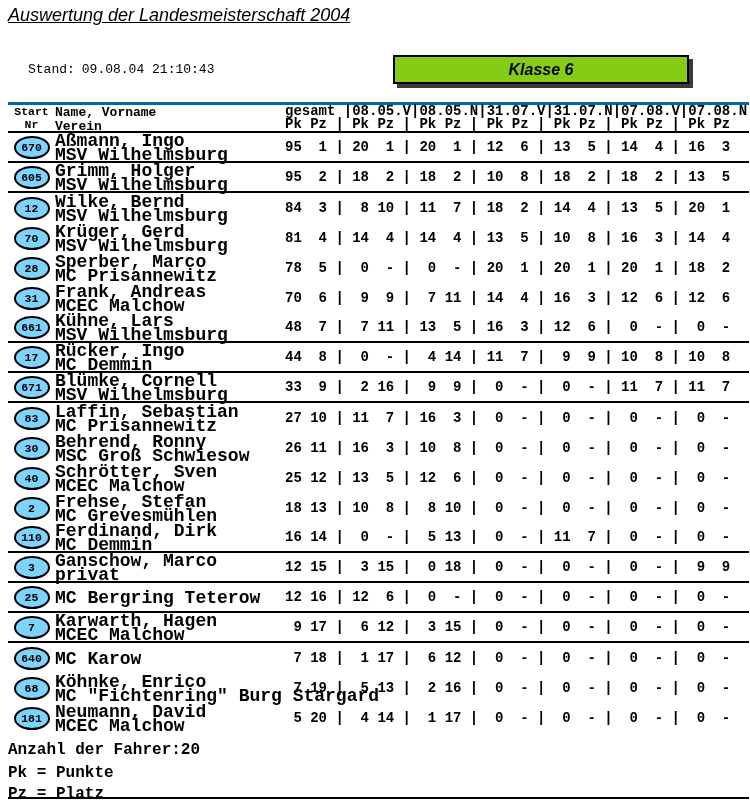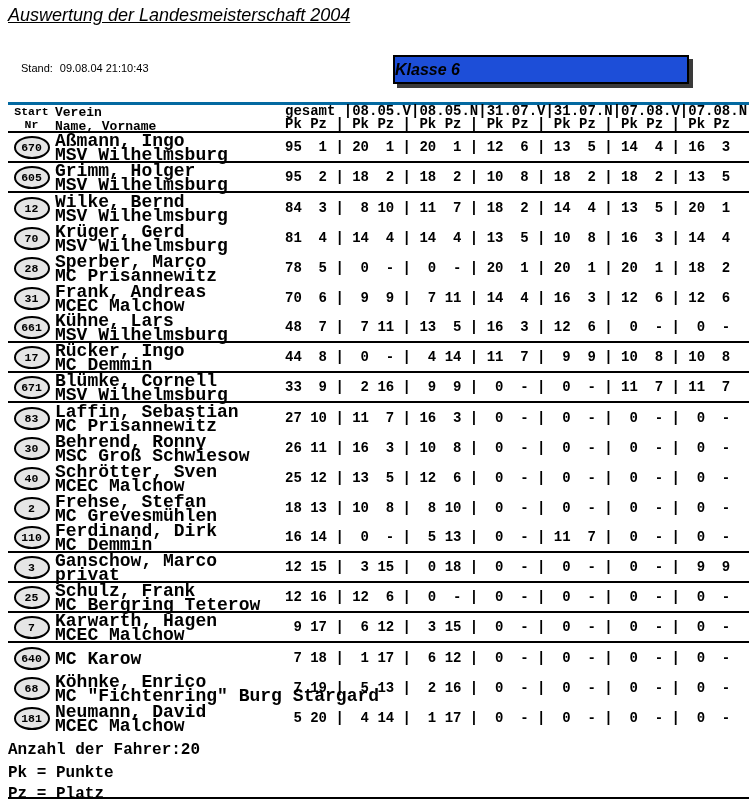--- a/index.html
+++ b/index.html
@@ -12,32 +12,32 @@
   .page { position: absolute; inset: 0; background: #fff; }
 
   .title {
     position: absolute; left: 8px; top: 5px;
     font-family: "Liberation Sans", sans-serif;
     font-style: italic; font-size: 18px;
     text-decoration: underline;
     white-space: nowrap;
   }
   .stand {
-    position: absolute; left: 21px; top: 62px;
-    font-family: Liberation Sans, sans-serif;
-    font-size: 11px; white-space: nowrap;
+    position: absolute; left: 28px; top: 62px;
+    font-family: Liberation Mono, monospace;
+    font-size: 13px; white-space: nowrap;
   }
   .stand .val { margin-left: 7px; }
 
   .klasse-box {
     position: absolute; left: 393px; top: 55px;
     width: 296px; height: 29px; box-sizing: border-box;
-    background: #1d4ed8; border: 2px solid #000;
+    background: #84cc16; border: 2px solid #000;
     box-shadow: 4px 4px 0 #3a3a3a;
-    display: flex; align-items: center; justify-content: flex-start;
+    display: flex; align-items: center; justify-content: center;
     font-family: "Liberation Sans", sans-serif;
     font-weight: bold; font-style: italic; font-size: 16px;
   }
 
   .table {
     position: absolute; left: 8px; top: 102px; width: 741px;
     border-top: 3px solid #0369a1;
   }
   .thead {
     height: 28px; border-bottom: 2px solid #000;
@@ -69,21 +69,21 @@
   .res-cell pre {
     margin: 0; font-family: "Liberation Mono", monospace;
     font-weight: bold; font-size: 14px; line-height: 13px;
     white-space: pre;
   }
 
   .oval {
     width: 36px; height: 23px; box-sizing: border-box;
     border: 2.5px solid #000; border-radius: 50%;
     display: flex; align-items: center; justify-content: center;
-    font-weight: bold; font-size: 11.5px; background: #e5e5e5;
+    font-weight: bold; font-size: 11.5px; background: #7dd3fc;
   }
 
   .footer-line {
     position: absolute; left: 8px;
     font-weight: bold; font-size: 16px; white-space: nowrap;
   }
   .f-anzahl { top: 741px; }
   .f-pk { top: 764px; }
   .f-pz { top: 785px; }
   .bottom-rule {
@@ -106,22 +106,22 @@
     <span>Klasse 6</span>
   </div>
 
   <div class="table">
     <div class="thead">
       <div class="nr-cell">
         <div>Start</div>
         <div>Nr</div>
       </div>
       <div class="name-cell">
+        <div>Name, Vorname</div>
         <div>Verein</div>
-        <div>Name, Vorname</div>
       </div>
       <div class="res-cell">
         <pre>gesamt |08.05.V|08.05.N|31.07.V|31.07.N|07.08.V|07.08.N</pre>
         <pre>Pk Pz | Pk Pz | Pk Pz | Pk Pz | Pk Pz | Pk Pz | Pk Pz</pre>
       </div>
     </div>
     <div id="rows">
   <div class="row divider">
     <div class="nr-cell">
       <span class="oval">
@@ -347,21 +347,20 @@
     </div>
   </div>
 
   <div class="row divider">
     <div class="nr-cell">
       <span class="oval">
               <span class="nr">25</span>
             </span>
     </div>
     <div class="name-cell">
-      <div class="nm">Schulz, Frank</div>
       <div class="club">MC Bergring Teterow</div>
     </div>
     <div class="res-cell">
       <pre class="res">12 16 | 12  6 |  0  - |  0  - |  0  - |  0  - |  0  -</pre>
     </div>
   </div>
 
   <div class="row divider">
     <div class="nr-cell">
       <span class="oval">

